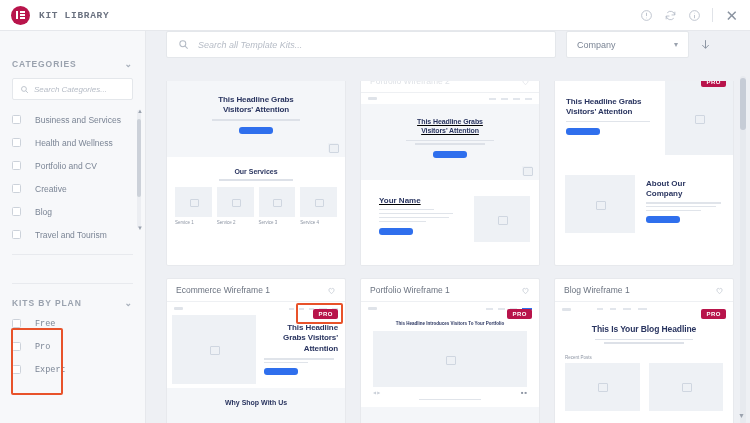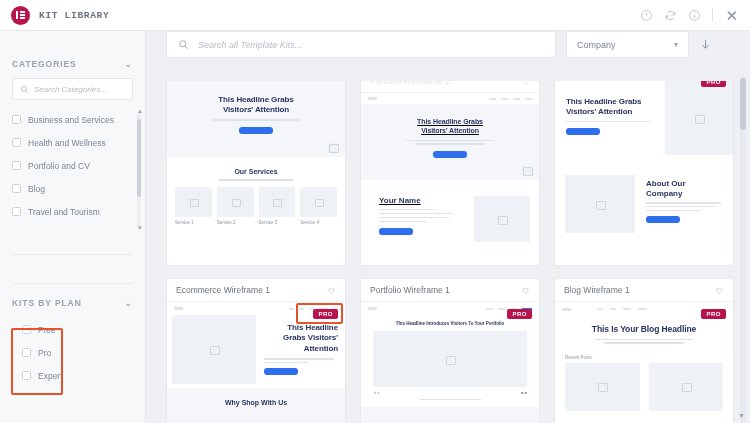--- a/index.html
+++ b/index.html
@@ -62,21 +62,21 @@
   .search-cat .sicon { width: 9px; height: 9px; color: #b3bac4; flex: none; }
   .search-cat span {
     font-size: 8px; color: #b6bcc6; font-style: italic;
   }
 
   .cat-list {
     margin-top: 8px; padding-left: 12px; padding-right: 6px;
     height: 124px; position: relative;
   }
   .cat-row {
-    display: flex; align-items: center; gap: 7px; height: 23px;
+    display: flex; align-items: center; gap: 14px; height: 23px;
   }
   .cbox {
     width: 9px; height: 9px; border: 1px solid #ccd2da; border-radius: 1.5px;
     background: #fff; flex: none;
   }
   .cat-row span { font-size: 8.5px; color: #7b8595; }
 
   .cat-scroll {
     position: absolute; right: 4px; top: 2px; width: 4px; height: 118px;
     background: #eceef2; border-radius: 2px;
@@ -260,20 +260,24 @@
     <div class="cat-row">
       <span class="cbox"></span>
       <span>Health and Wellness</span>
     </div>
     <div class="cat-row">
       <span class="cbox"></span>
       <span>Portfolio and CV</span>
     </div>
     <div class="cat-row">
       <span class="cbox"></span>
+      <span>Creative</span>
+    </div>
+    <div class="cat-row">
+      <span class="cbox"></span>
       <span>Blog</span>
     </div>
     <div class="cat-row">
       <span class="cbox"></span>
       <span>Travel and Tourism</span>
     </div>
     <div class="cat-scroll">
         <i></i>
       </div>
     <div class="tri" style="top:0">▲</div>
@@ -287,21 +291,21 @@
 
   <div style="height:14px"></div>
   <div class="divider"></div>
   <div style="height:14px"></div>
 
   <div class="sect-head">
     <span>KITS BY PLAN</span>
     <span class="chev">⌄</span>
   </div>
 
-  <div style="padding-left:22px; margin-top:10px;">
+  <div style="padding-left:12px; margin-top:4px;font-family:Liberation Mono, monospace;">
     <div class="cat-row">
       <span class="cbox"></span>
       <span>Free</span>
     </div>
     <div class="cat-row">
       <span class="cbox"></span>
       <span>Pro</span>
     </div>
     <div class="cat-row">
       <span class="cbox"></span>

